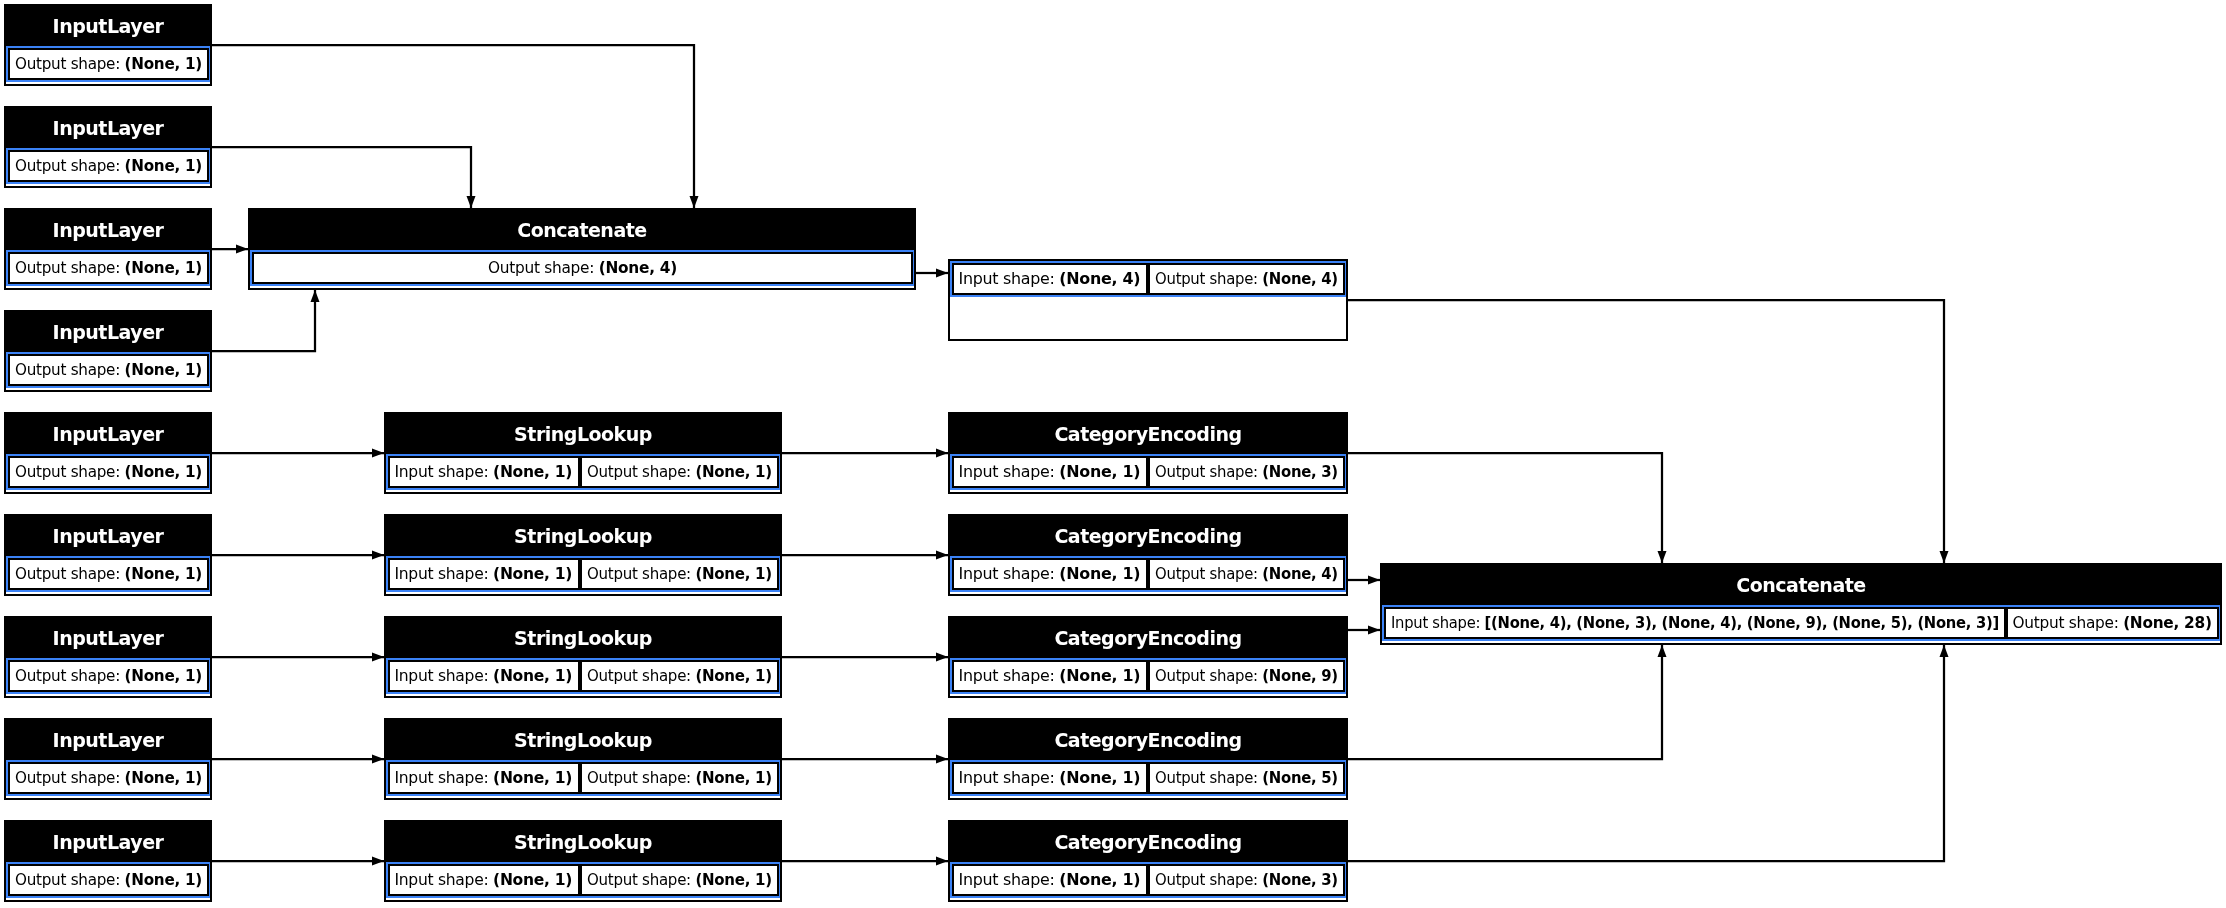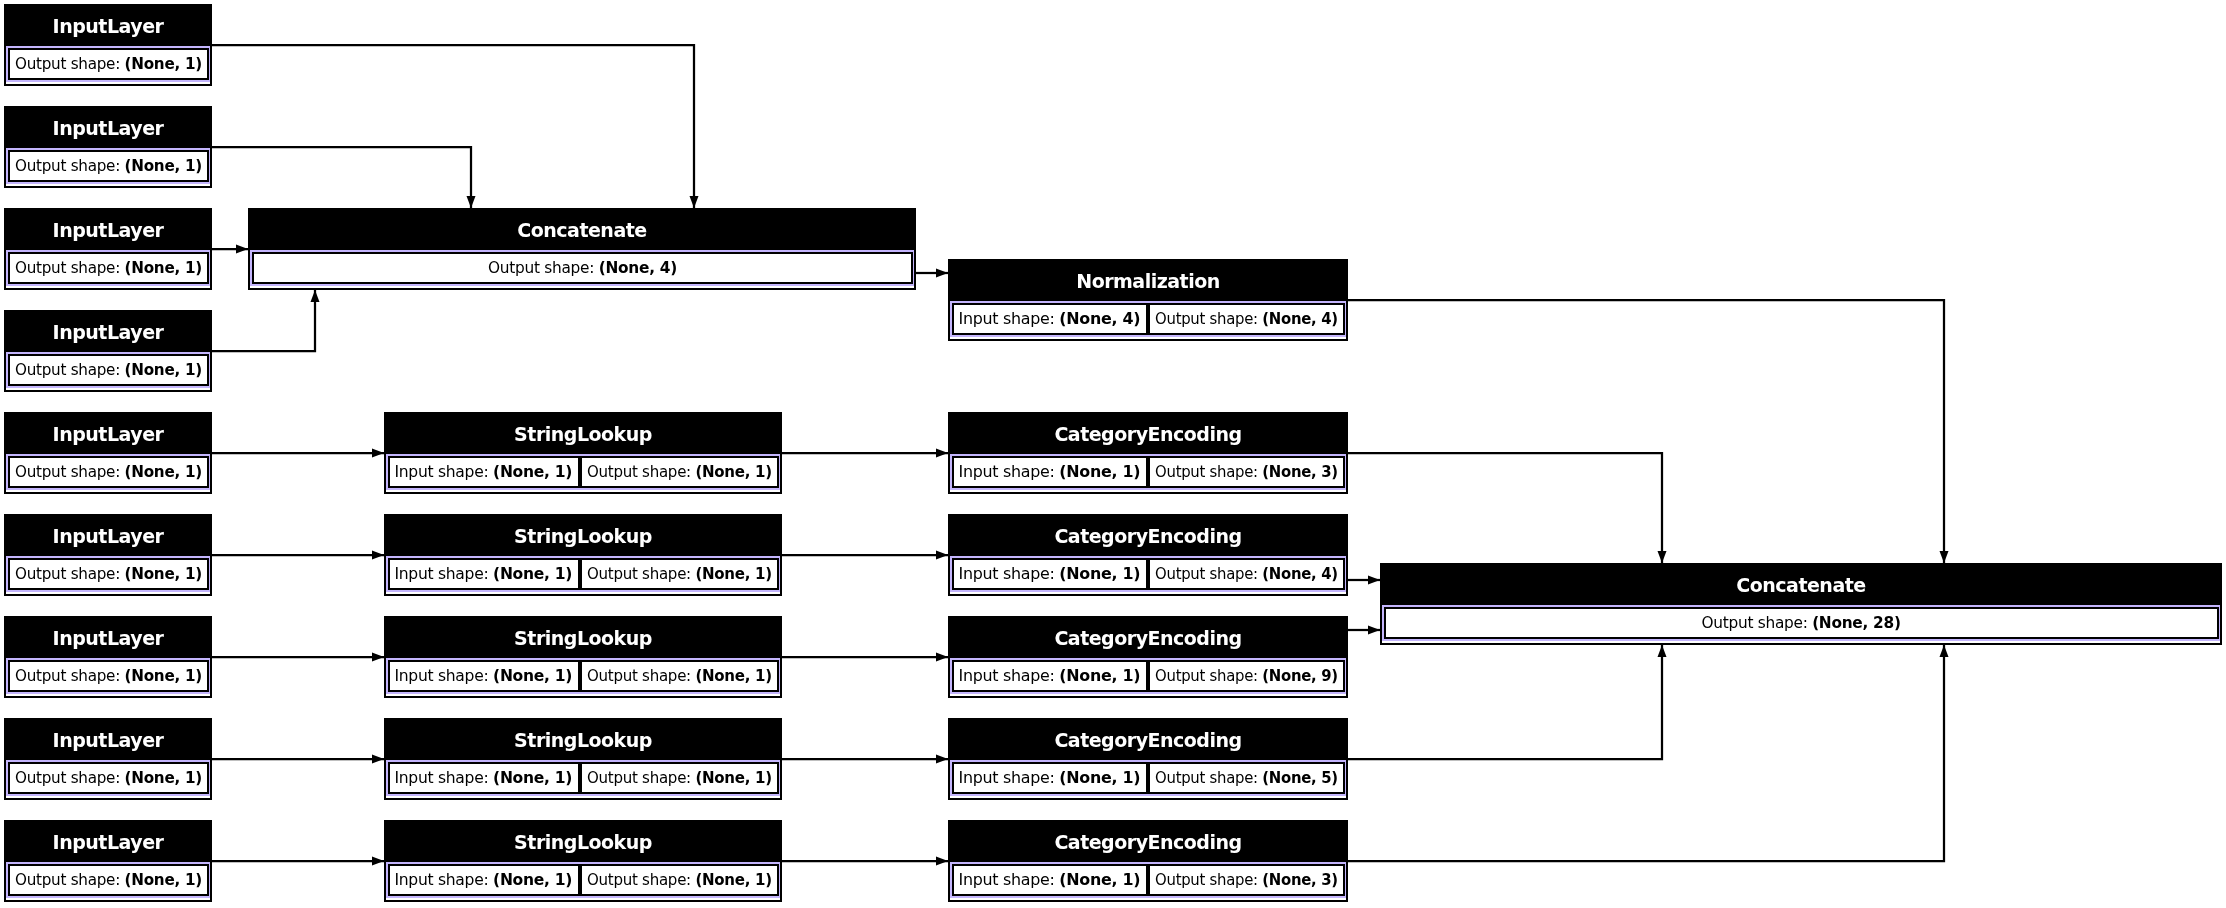--- a/index.html
+++ b/index.html
@@ -6,21 +6,21 @@
   body { background: #ffffff; font-family: "DejaVu Sans", "Liberation Sans", sans-serif; }
   .canvas { position: relative; width: 2226px; height: 908px; background: #ffffff; overflow: hidden; }
   #edges { position: absolute; left: 0; top: 0; }
   .edge { fill: none; stroke: #000000; stroke-width: 2.25; }
   .node { position: absolute; box-sizing: border-box; height: 82px; background: #ffffff; border: 2.5px solid #000000; }
   .node-title {
     height: 40px; background: #000000; color: #ffffff;
     display: flex; align-items: center; justify-content: center;
     font-weight: bold; font-size: 19px; letter-spacing: -0.5px; white-space: nowrap;
   }
-  .node-cells { display: flex; height: 35.5px; padding: 1.5px 1.5px 1.5px 1.5px; box-sizing: border-box; background: #c4b5fd; justify-content: center; }
+  .node-cells { display: flex; height: 35.5px; padding: 1.5px 1.5px 1.5px 1.5px; box-sizing: border-box; background: #3b82f6; justify-content: center; }
   .cell {
     box-sizing: border-box; background: #ffffff; border: 2px solid #000000;
     display: flex; align-items: center; justify-content: center;
     font-size: 16.5px; letter-spacing: -0.3px; color: #000000;
     overflow: hidden; flex-shrink: 0;
   }
   .cell.grow { flex: 1 1 auto; }
   .cell-text { white-space: nowrap; display: inline-block; transform-origin: center center; }
   .cell-text b { font-weight: bold; }
 </style>
@@ -131,21 +131,20 @@
       </div>
       <div class="node" style="left: 248px; top: 208px; width: 668px;">
         <div class="node-title">Concatenate</div>
         <div class="node-cells">
           <div class="cell grow">
             <span class="cell-text" style="transform: scaleX(0.931);"><span>Output shape: </span><b>(None, 4)</b></span>
           </div>
         </div>
       </div>
       <div class="node" style="left: 948px; top: 259px; width: 400px;">
-        <div class="node-title">Normalization</div>
         <div class="node-cells">
           <div class="cell" style="width: 196px;">
             <span class="cell-text" style="transform: scaleX(0.963);"><span>Input shape: </span><b>(None, 4)</b></span>
           </div>
           <div class="cell grow">
             <span class="cell-text" style="transform: scaleX(0.901);"><span>Output shape: </span><b>(None, 4)</b></span>
           </div>
         </div>
       </div>
       <div class="node" style="left: 384px; top: 412px; width: 398px;">
@@ -254,19 +253,22 @@
             <span class="cell-text" style="transform: scaleX(0.963);"><span>Input shape: </span><b>(None, 1)</b></span>
           </div>
           <div class="cell grow">
             <span class="cell-text" style="transform: scaleX(0.901);"><span>Output shape: </span><b>(None, 3)</b></span>
           </div>
         </div>
       </div>
       <div class="node" style="left: 1380px; top: 563px; width: 842px;">
         <div class="node-title">Concatenate</div>
         <div class="node-cells">
+          <div class="cell" style="width: 622px;">
+            <span class="cell-text" style="transform: scaleX(0.894);"><span>Input shape: </span><b>[(None, 4), (None, 3), (None, 4), (None, 9), (None, 5), (None, 3)]</b></span>
+          </div>
           <div class="cell grow">
             <span class="cell-text" style="transform: scaleX(0.93);"><span>Output shape: </span><b>(None, 28)</b></span>
           </div>
         </div>
       </div>
     </div>
 </div>
 
 </body></html>

